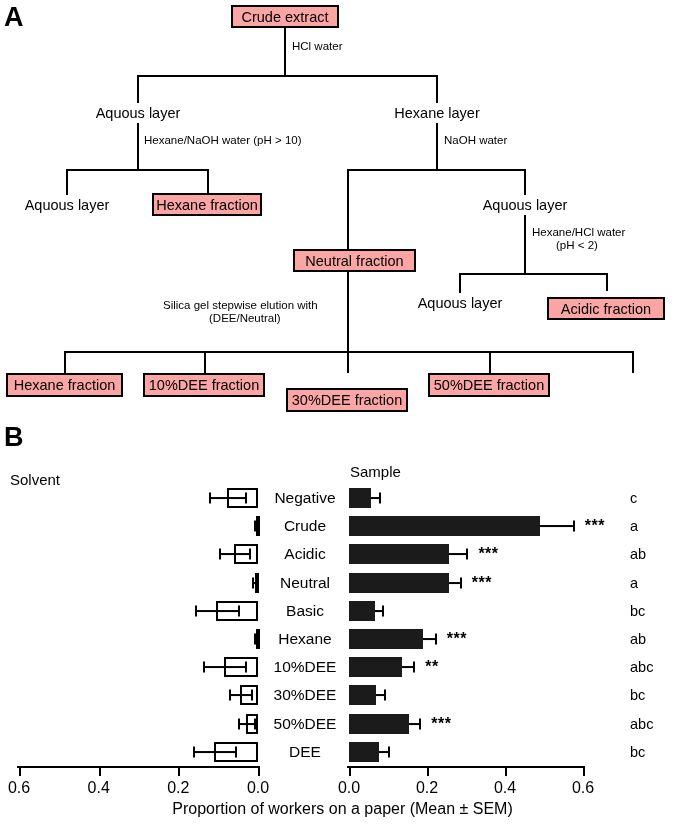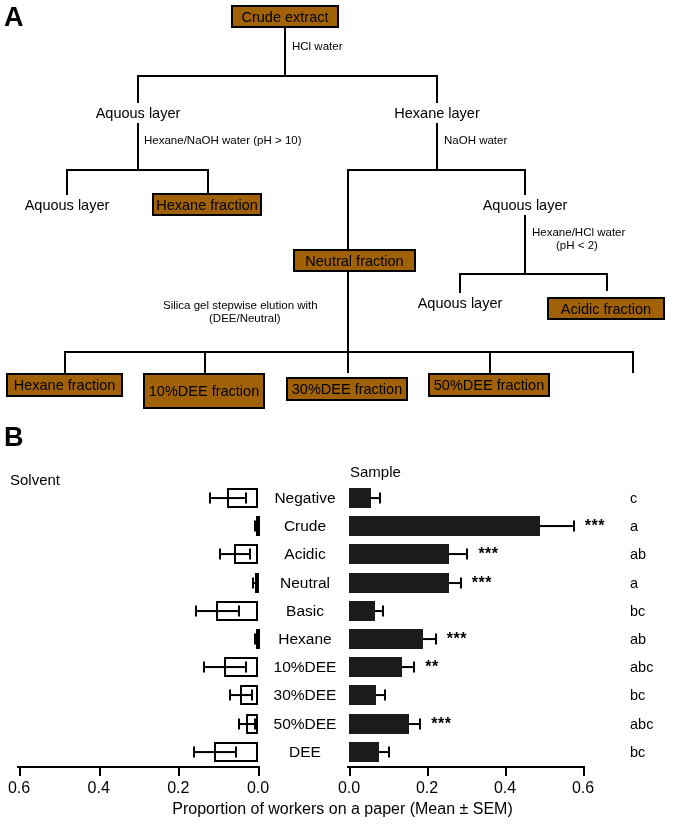--- a/index.html
+++ b/index.html
@@ -12,21 +12,21 @@
   .panel-letter{
     position:absolute;font-weight:bold;font-size:27px;line-height:27px;
     letter-spacing:-0.5px;
   }
   #panelA-letter{left:4px;top:4px;}
   #panelB-letter{left:4px;top:424px;}
 
   
   #panelA{position:absolute;left:0;top:0;width:685px;height:415px;}
   .node-box{
-    position:absolute;border:2.4px solid #000;background:#a16207;
+    position:absolute;border:2.4px solid #000;background:#fca5a5;
     display:flex;align-items:center;justify-content:center;
     font-size:14.5px;white-space:nowrap;box-sizing:border-box;
     padding:0 6px;
   }
   .node-plain{
     position:absolute;background:#fff;
     display:flex;align-items:center;justify-content:center;
     font-size:14.5px;white-space:nowrap;box-sizing:border-box;
   }
   .edge-label{
@@ -127,22 +127,22 @@
 
     <div class="node-box" style="left:293px;top:249px;width:123px;height:23px;">Neutral fraction</div>
 
     <div class="node-plain" style="left:461px;top:195px;width:128px;height:20px;">Aquous layer</div>
 
     <div class="node-plain" style="left:396px;top:293px;width:128px;height:20px;">Aquous layer</div>
 
     <div class="node-box" style="left:547px;top:289px;width:118px;height:23px;margin-top:8px;">Acidic fraction</div>
 
     <div class="node-box" style="left:6px;top:373px;width:117px;height:24px;">Hexane fraction</div>
-    <div class="node-box" style="left:143px;top:373px;width:122px;height:36px;">10%DEE fraction</div>
-    <div class="node-box" style="left:286px;top:377px;width:122px;height:24px;">30%DEE fraction</div>
+    <div class="node-box" style="left:143px;top:373px;width:122px;height:24px;">10%DEE fraction</div>
+    <div class="node-box" style="left:286px;top:388px;width:122px;height:24px;">30%DEE fraction</div>
     <div class="node-box" style="left:428px;top:373px;width:122px;height:24px;">50%DEE fraction</div>
 
     <div class="edge-label" style="left:292px;top:40px;">HCl water</div>
     <div class="edge-label" style="left:144px;top:134px;">Hexane/NaOH water (pH &gt; 10)</div>
     <div class="edge-label" style="left:444px;top:134px;">NaOH water</div>
     <div class="edge-label" style="left:532px;top:226px;">Hexane/HCl water</div>
     <div class="edge-label" style="left:556px;top:239px;">(pH &lt; 2)</div>
     <div class="edge-label" style="left:163px;top:299px;">Silica gel stepwise elution with</div>
     <div class="edge-label" style="left:209px;top:312px;">(DEE/Neutral)</div>
 

